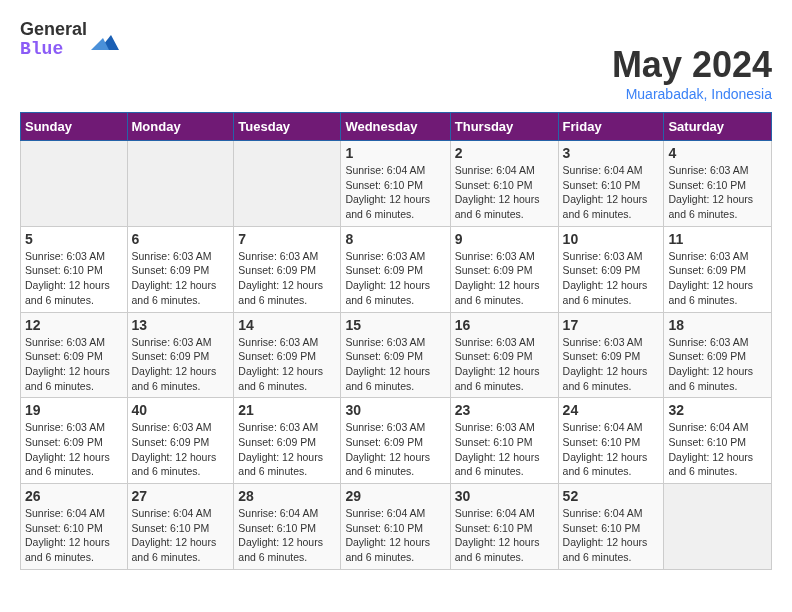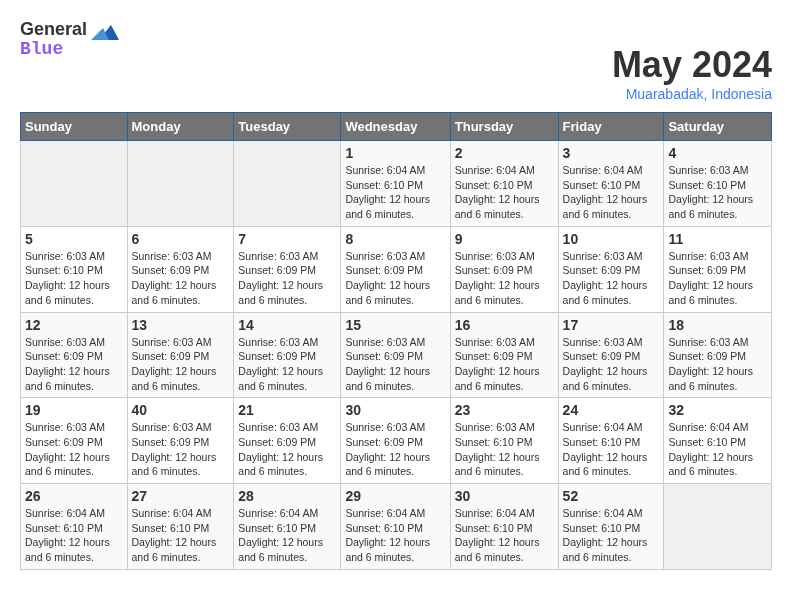--- a/index.html
+++ b/index.html
@@ -11,21 +11,21 @@
       padding: 20px;
     }
     .header {
       display: flex;
       justify-content: space-between;
       align-items: flex-start;
       margin-bottom: 10px;
     }
     .logo {
       display: flex;
-      align-items: flex-start;
+      align-items: flex-end;
     }
     .logo-text {
       display: flex;
       flex-direction: column;
       line-height: 1.1;
     }
     .logo-general {
       font-size: 18px;
       font-weight: bold;
       color: #333;
@@ -53,21 +53,21 @@
     .location {
       font-size: 14px;
       color: #3b82f6;
     }
     table {
       width: 100%;
       border-collapse: collapse;
       font-size: 11px;
     }
     thead tr th {
-      background-color: #737373;
+      background-color: #701a75;
       color: #fff;
       padding: 6px 4px;
       text-align: left;
       font-size: 13px;
       font-weight: bold;
       border: 1px solid #2563a8;
     }
     tbody tr td {
       border: 1px solid #ccc;
       vertical-align: top;

